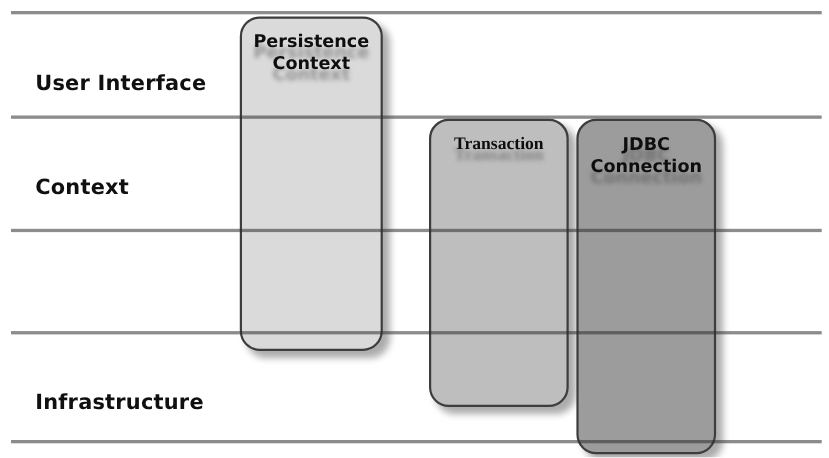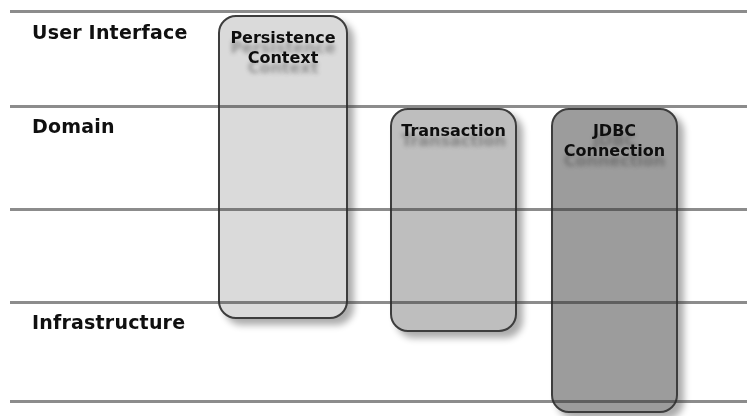--- a/index.html
+++ b/index.html
@@ -33,20 +33,21 @@
   
   .layer-label {
     position: absolute;
     left: 32px;
     font-size: 19px;
     font-weight: bold;
     color: #101010;
     letter-spacing: 0.2px;
     z-index: 2;
     white-space: nowrap;
+    margin-top: 44px;
   }
   .layer-label-1 { top: 21px; }
   .layer-label-2 { top: 115px; }
   .layer-label-3 { top: 218px; }
   .layer-label-4 { top: 311px; text-align: center; }
 
   
   .box {
     position: absolute;
     border: 2px solid #3d3d3d;
@@ -59,36 +60,36 @@
   }
   .box-label {
     display: inline-block;
     font-size: 16px;
     line-height: 20px;
     font-weight: bold;
     color: #0e0e0e;
     text-shadow: 0 10px 4px rgba(60,60,60,0.45);
   }
   .box-1 { left: 218px; top: 15px;  width: 130px; height: 304px; }
-  .box-2 { left: 390px; top: 108px; width: 127px; height: 224px; }
-  .box-3 { left: 551px; top: 108px; width: 127px; height: 305px; }
+  .box-2 { left: 390px; top: 108px; width: 127px; height: 262px; font-family: Liberation Serif, serif; }
+  .box-3 { left: 524px; top: 108px; width: 127px; height: 305px; }
 </style>
 </head>
 <body>
 
 <div class="canvas">
 
   <div class="hline hline-1"></div>
   <div class="hline hline-2"></div>
   <div class="hline hline-3"></div>
   <div class="hline hline-4"></div>
   <div class="hline hline-5"></div>
 
   <div class="layer-label layer-label-1">User Interface</div>
-  <div class="layer-label layer-label-2">Domain</div>
+  <div class="layer-label layer-label-2">Context</div>
   <div class="layer-label layer-label-4">Infrastructure</div>
 
   <div class="box box-1" style="background-color: rgb(218, 218, 218);">
     <span class="box-label">Persistence Context</span>
   </div>
   <div class="box box-2" style="background-color: rgb(190, 190, 190);">
     <span class="box-label">Transaction</span>
   </div>
   <div class="box box-3" style="background-color: rgb(156, 156, 156);">
     <span class="box-label">JDBC Connection</span>

